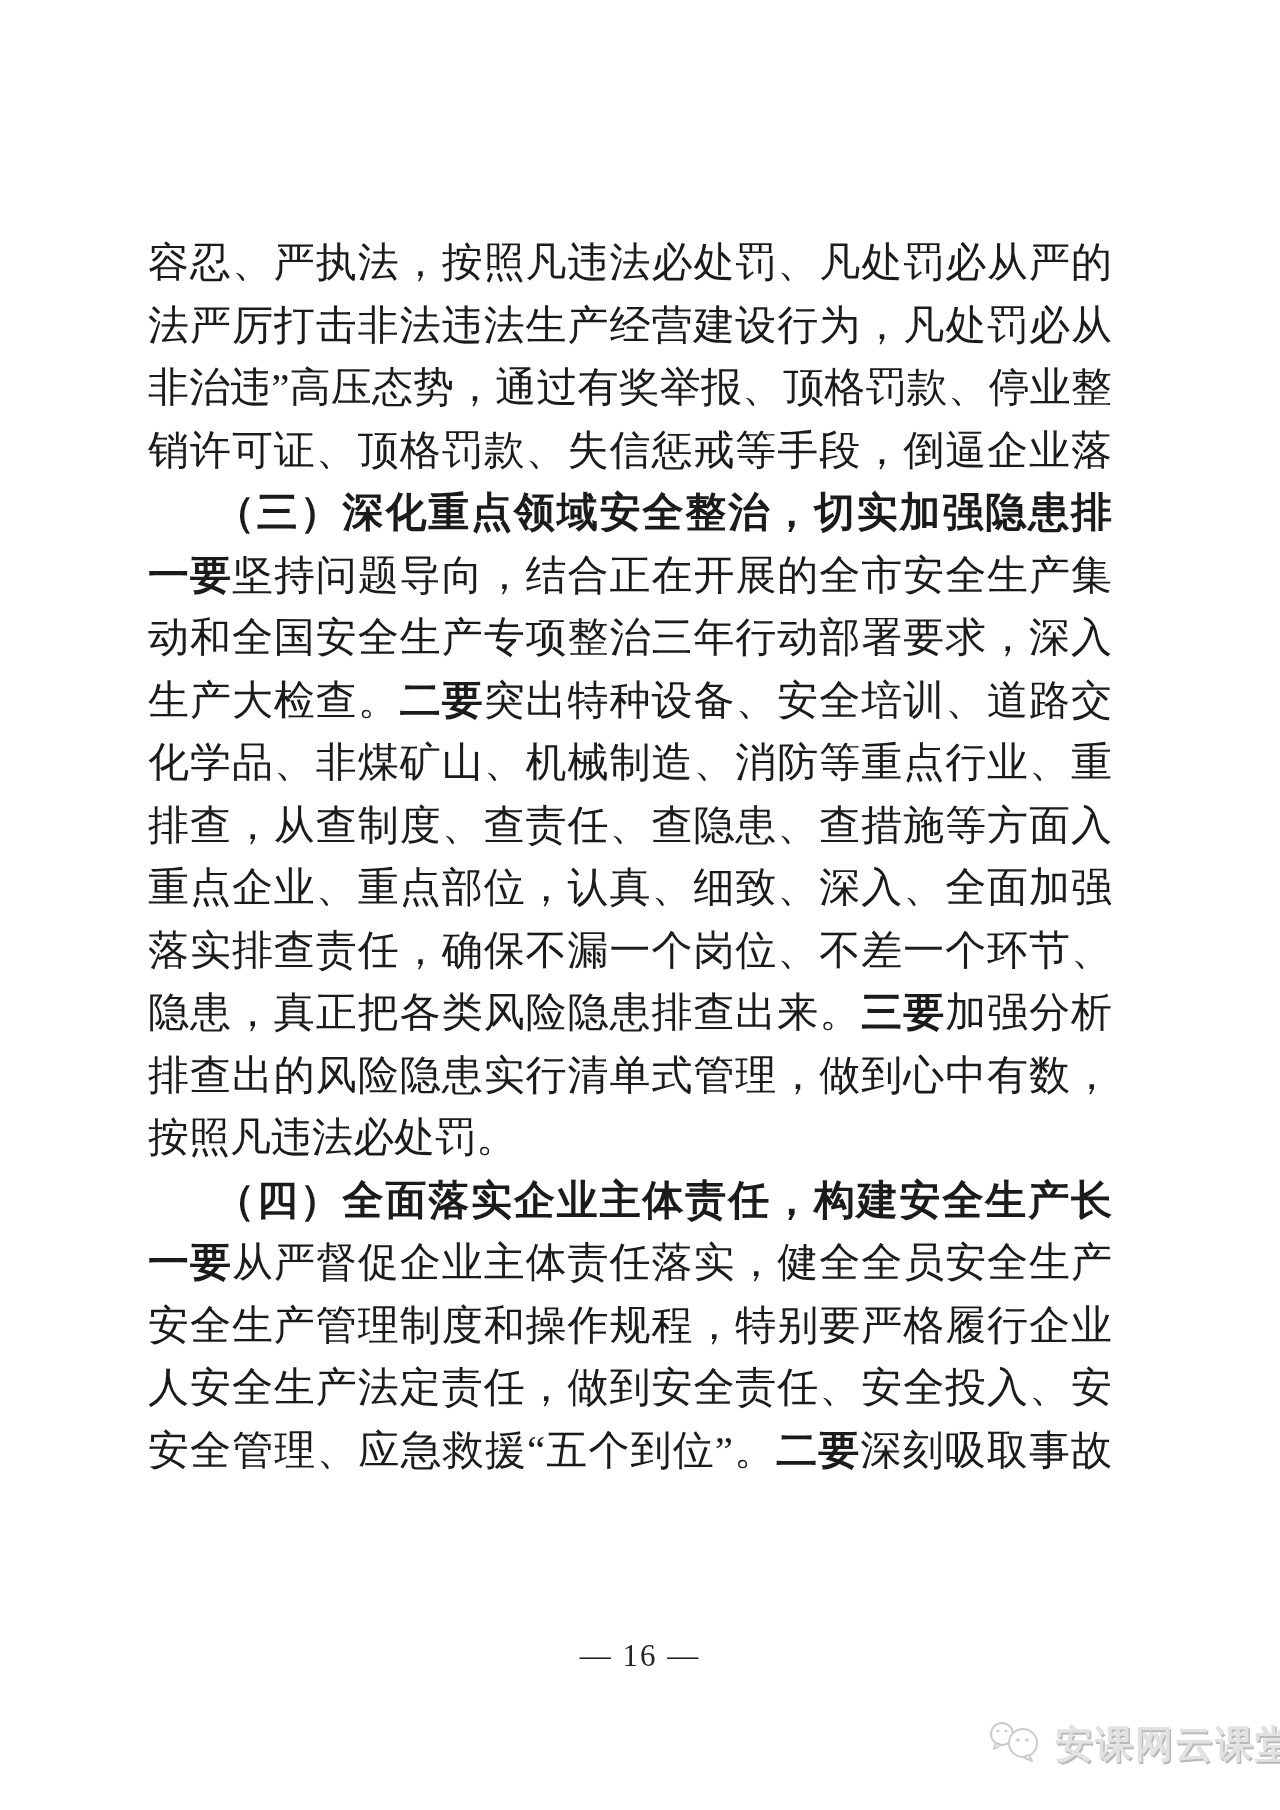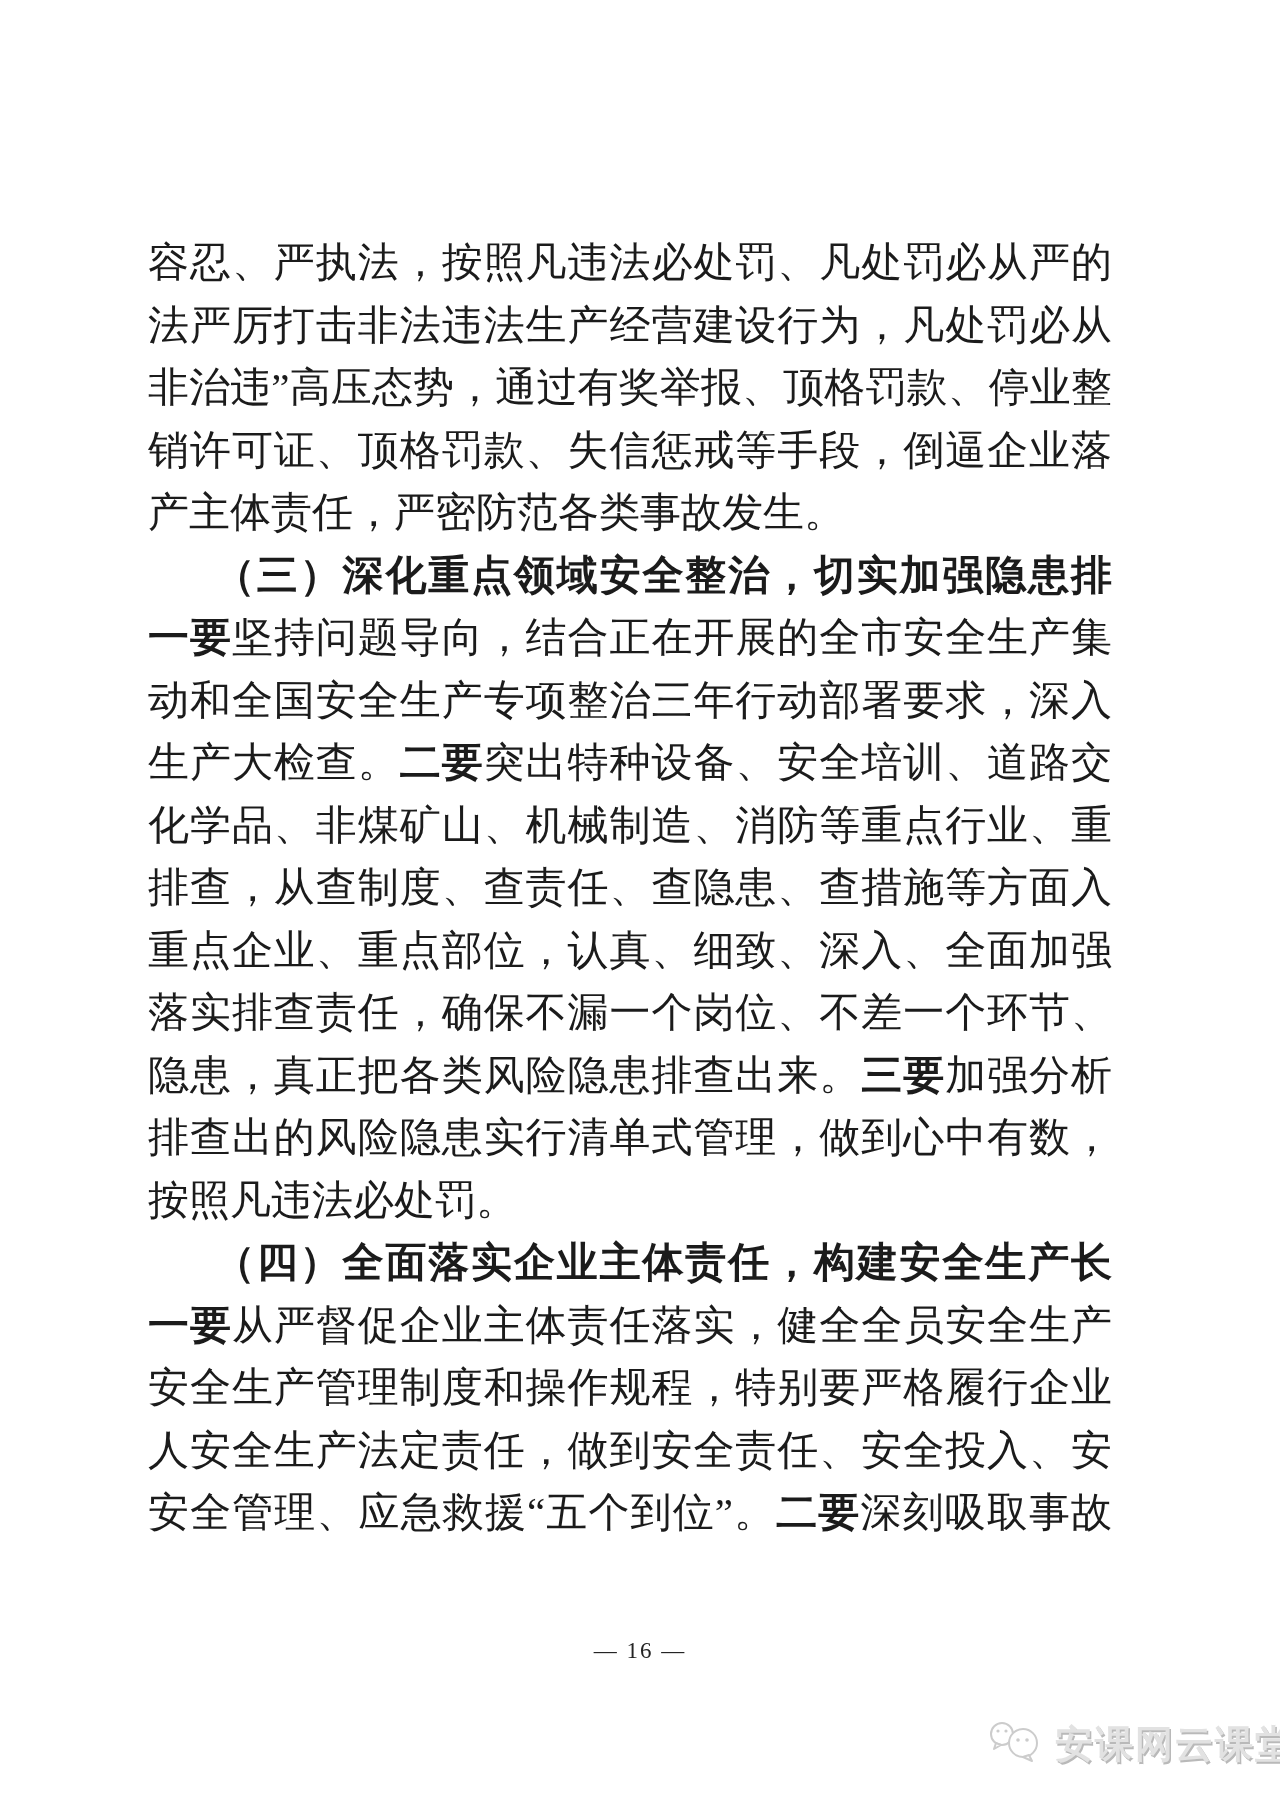--- a/index.html
+++ b/index.html
@@ -12,21 +12,21 @@
   .line{
     height:62.5px;line-height:62.5px;font-size:41px;color:#1b1b1b;
     text-align:justify;text-align-last:justify;text-justify:inter-character;
     overflow:hidden;
   }
   .line.last{text-align:left;text-align-last:left;}
   .line.indent{text-indent:66px;}
   .bold{font-weight:bold;margin-top:45px;}
   .pagenum{
     position:absolute;left:0;top:1638px;width:1280px;text-align:center;
-    font-size:23px;color:#242424;letter-spacing:2px;
+    font-size:31px;color:#242424;letter-spacing:2px;
   }
   .watermark{
     position:absolute;left:985px;top:1718px;display:flex;align-items:center;
     gap:10px;
   }
   .watermark .wm-text{
     font-size:38px;font-weight:bold;color:#e2e2e2;
     text-shadow:1.5px 1.5px 0 #b9b9b9;letter-spacing:2px;white-space:nowrap;
   }
   .wm-logo{flex:0 0 auto;}
@@ -34,21 +34,20 @@
 </head>
 <body>
 
 <div class="page">
 
   <div class="textblock">
     <div class="line"><span>容忍、严执法，按照凡违法必处罚、凡处罚必从严的原则，依</span></div>
     <div class="line"><span>法严厉打击非法违法生产经营建设行为，凡处罚必从严的原则“打</span></div>
     <div class="line"><span>非治违”高压态势，通过有奖举报、顶格罚款、停业整顿、吊</span></div>
     <div class="line"><span>销许可证、顶格罚款、失信惩戒等手段，倒逼企业落实安全生</span></div>
-    <div class="line last"><span>产主体责任，严密防范各类事故发生。</span></div>
 
     <div class="line indent"><span class="bold">（三）深化重点领域安全整治，切实加强隐患排查治理。</span></div>
     <div class="line"><span class="bold">一要</span><span>坚持问题导向，结合正在开展的全市安全生产集中整治行</span></div>
     <div class="line"><span>动和全国安全生产专项整治三年行动部署要求，深入开展安全</span></div>
     <div class="line"><span>生产大检查。</span><span class="bold">二要</span><span>突出特种设备、安全培训、道路交通、危险</span></div>
     <div class="line"><span>化学品、非煤矿山、机械制造、消防等重点行业、重点领域、</span></div>
     <div class="line"><span>排查，从查制度、查责任、查隐患、查措施等方面入手，切实</span></div>
     <div class="line"><span>重点企业、重点部位，认真、细致、深入、全面加强风险隐患</span></div>
     <div class="line"><span>落实排查责任，确保不漏一个岗位、不差一个环节、不落一个</span></div>
     <div class="line"><span>隐患，真正把各类风险隐患排查出来。</span><span class="bold">三要</span><span>加强分析研判，对</span></div>

